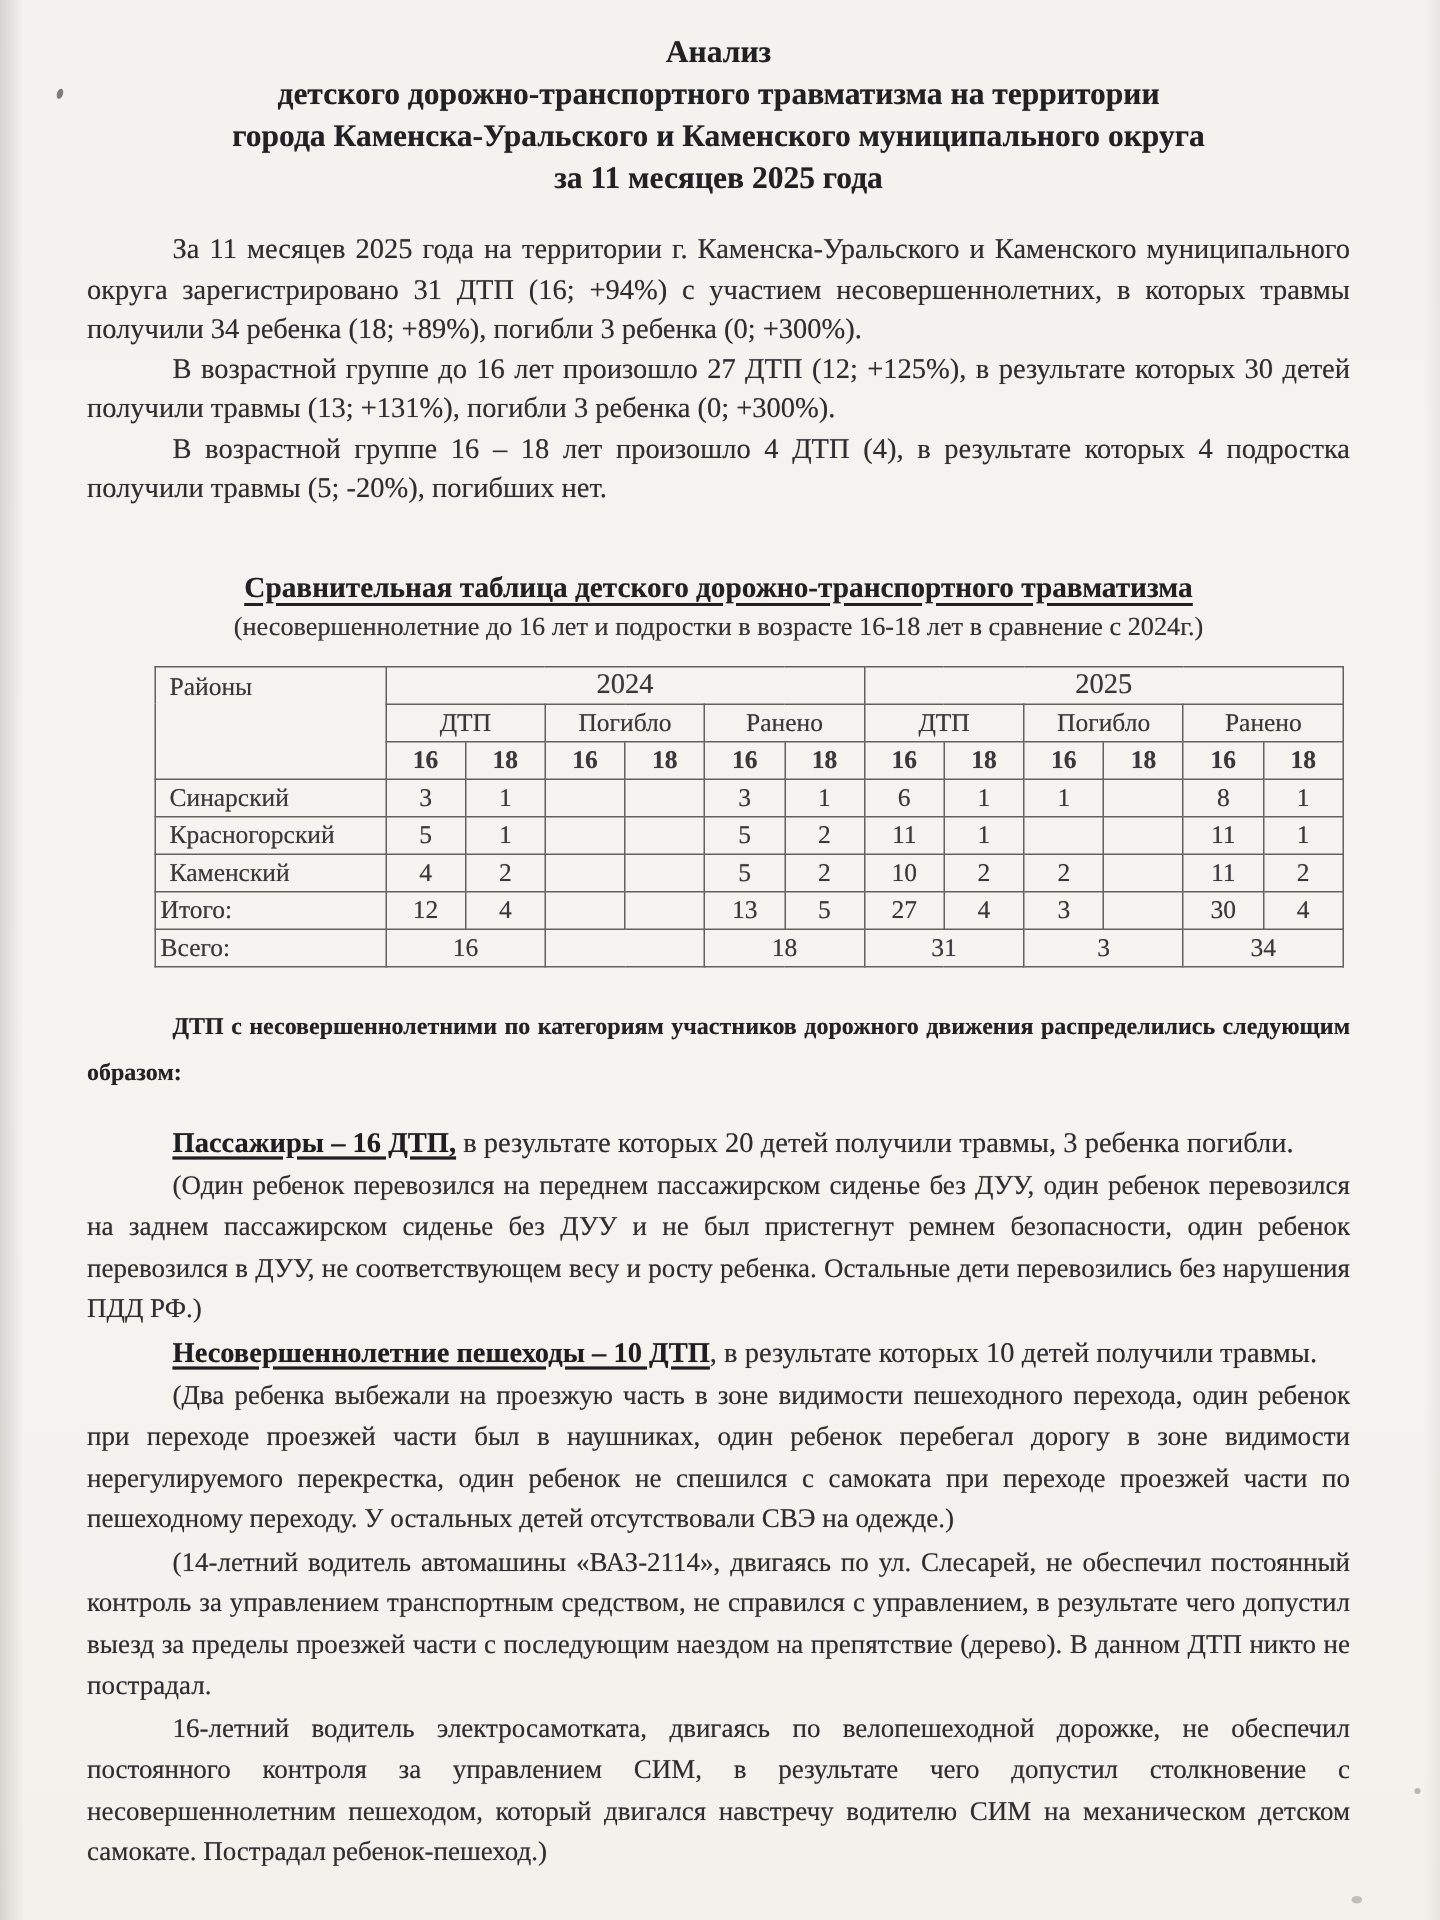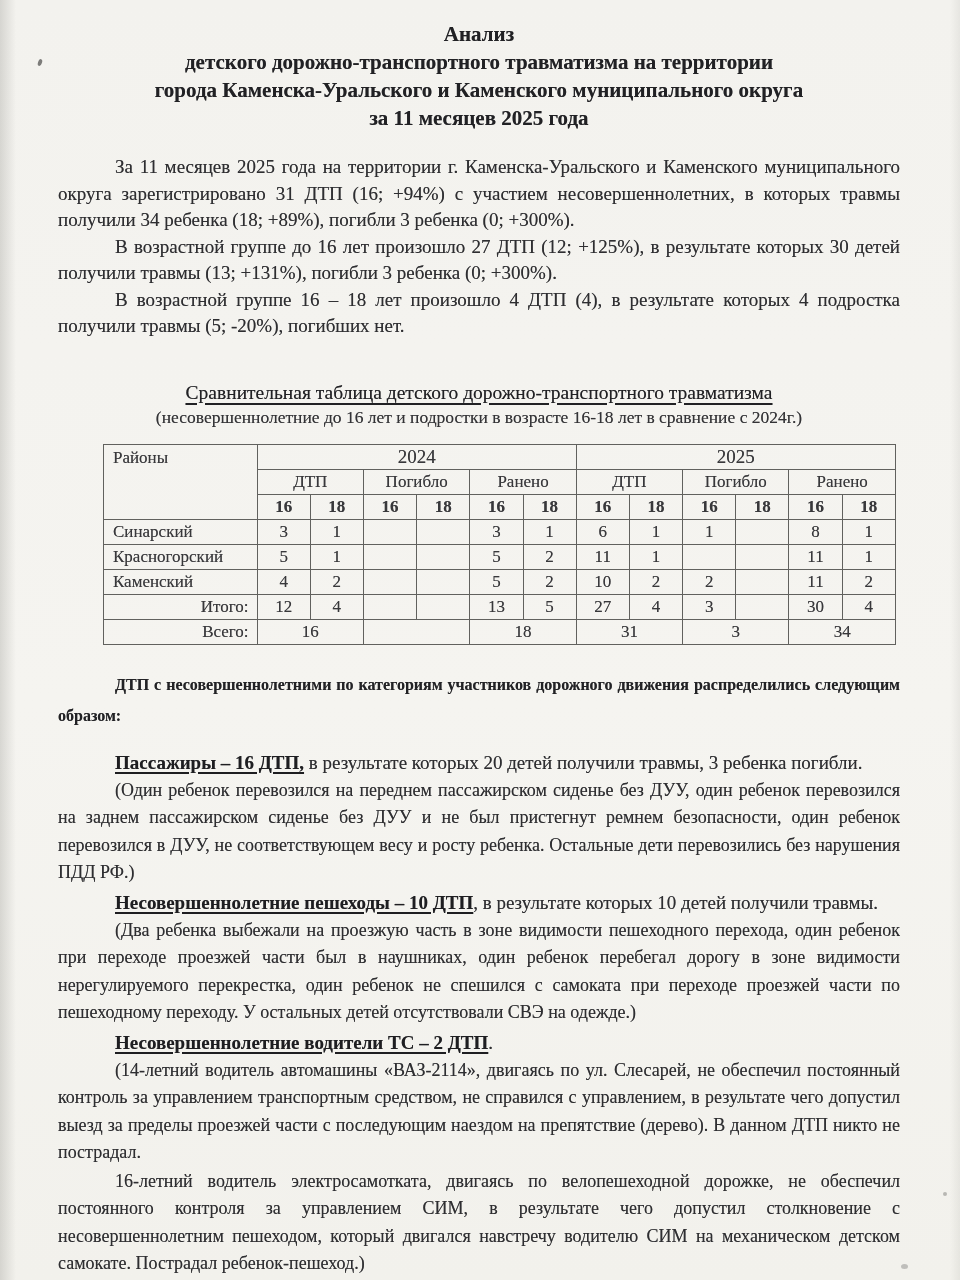--- a/index.html
+++ b/index.html
@@ -12,32 +12,32 @@
       linear-gradient(90deg, rgba(110,110,104,0.22) 0px, rgba(110,110,104,0.0) 16px),
       linear-gradient(270deg, rgba(120,120,112,0.10) 0px, rgba(120,120,112,0.0) 10px),
       linear-gradient(180deg, #f3f2ee 0%, #f5f4f0 55%, #f2f1ec 100%);
     padding:20px 60px 0 58px;
     text-shadow:0 0 0.5px rgba(50,50,52,0.55);
   }
   .title{ text-align:center; font-weight:bold; font-size:21px; line-height:28px; color:#212124; }
   .intro{ margin-top:22px; }
   .para{ font-size:19px; line-height:26.5px; text-align:justify; text-indent:57px; }
   .caption-wrap{ margin-top:42px; text-align:center; }
-  .caption{ font-weight:normal; font-size:19.5px; color:#212124;
+  .caption{ font-weight:bold; font-size:19.5px; color:#212124;
             text-decoration:underline; text-underline-offset:4px; text-decoration-thickness:1.5px; }
   .subcaption{ font-size:17.5px; line-height:26px; color:#333336; }
   table{ border-collapse:collapse; margin:14px 0 0 45px; width:793px;
          font-size:17px; color:#38383b; }
   td{ border:1px solid #61615e; text-align:center; vertical-align:middle;
       height:25px; padding:1px 3px; }
   td.region{ text-align:left; padding-left:9px; }
   td.region-h{ text-align:left; vertical-align:top; padding:3px 0 0 9px;margin-top:42px; }
   td.year{ font-size:19px; }
   td.age{ font-weight:bold; }
-  td.sum-label{ text-align:right; padding-right:8px; }
+  td.sum-label{ text-align:left; padding-right:8px; }
   .cats{ margin-top:24px; font-weight:bold; color:#222225; font-size:16px; line-height:31px;
          text-align:justify; text-indent:57px; }
   .section-p{ margin-top:18px; font-size:19px; line-height:27px; text-align:justify; text-indent:57px; }
   .section-p.tight{ margin-top:2px; }
   .sec-head{ font-weight:bold; color:#1e1e21;
              text-decoration:underline; text-underline-offset:3px; text-decoration-thickness:1.5px; }
   .note{ font-size:18px; line-height:27.5px; text-align:justify; text-indent:57px; margin-top:1px; }
   .speck{ position:absolute; background:#4a4a48; border-radius:50%; }
   .speck.s1{ left:38px; top:59px; width:4px; height:7px; transform:rotate(18deg); opacity:.7; }
   .speck.s2{ left:943px; top:1192px; width:4px; height:4px; opacity:.35; }
@@ -176,17 +176,16 @@
   </table>
 
   <p class="cats">ДТП с несовершеннолетними по категориям участников дорожного движения распределились следующим образом:</p>
 
   <p class="section-p"><span class="sec-head">Пассажиры – 16 ДТП,</span><span> в результате которых 20 детей получили травмы, 3 ребенка погибли.</span></p>
   <p class="note">(Один ребенок перевозился на переднем пассажирском сиденье без ДУУ, один ребенок перевозился на заднем пассажирском сиденье без ДУУ и не был пристегнут ремнем безопасности, один ребенок перевозился в ДУУ, не соответствующем весу и росту ребенка. Остальные дети перевозились без нарушения ПДД РФ.)</p>
 
   <p class="section-p tight"><span class="sec-head">Несовершеннолетние пешеходы – 10 ДТП</span><span>, в результате которых 10 детей получили травмы.</span></p>
   <p class="note">(Два ребенка выбежали на проезжую часть в зоне видимости пешеходного перехода, один ребенок при переходе проезжей части был в наушниках, один ребенок перебегал дорогу в зоне видимости нерегулируемого перекрестка, один ребенок не спешился с самоката при переходе проезжей части по пешеходному переходу. У остальных детей отсутствовали СВЭ на одежде.)</p>
 
-  <p class="section-p tight"><span class="sec-head">Несовершеннолетние водители ТС – 2 ДТП</span><span>.</span></p>
   <p class="note">(14-летний водитель автомашины «ВАЗ-2114», двигаясь по ул. Слесарей, не обеспечил постоянный контроль за управлением транспортным средством, не справился с управлением, в результате чего допустил выезд за пределы проезжей части с последующим наездом на препятствие (дерево). В данном ДТП никто не пострадал.</p>
   <p class="note">16-летний водитель электросамотката, двигаясь по велопешеходной дорожке, не обеспечил постоянного контроля за управлением СИМ, в результате чего допустил столкновение с несовершеннолетним пешеходом, который двигался навстречу водителю СИМ на механическом детском самокате. Пострадал ребенок-пешеход.)</p>
 
 </div>
 
 </body></html>

